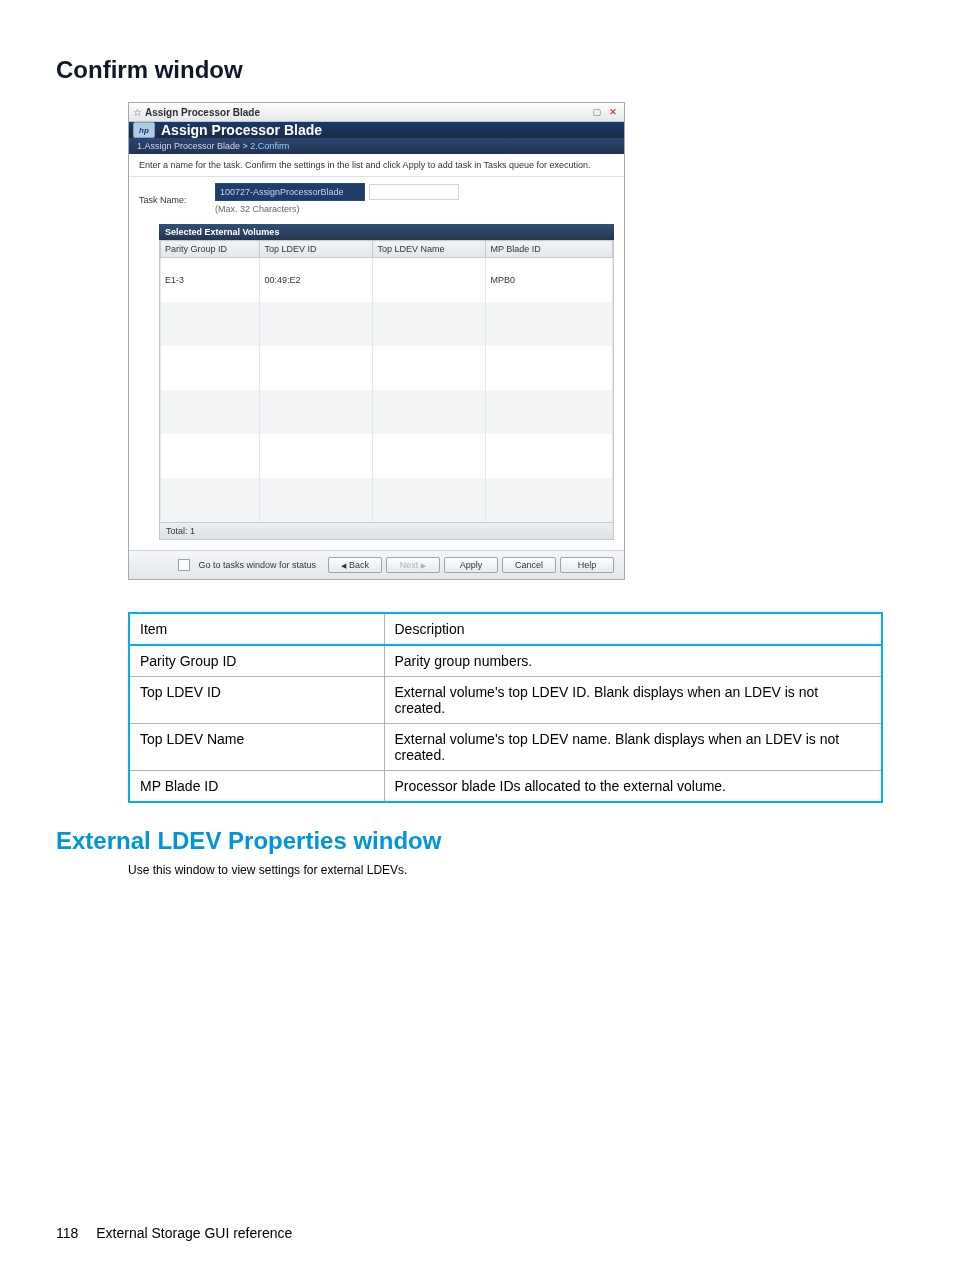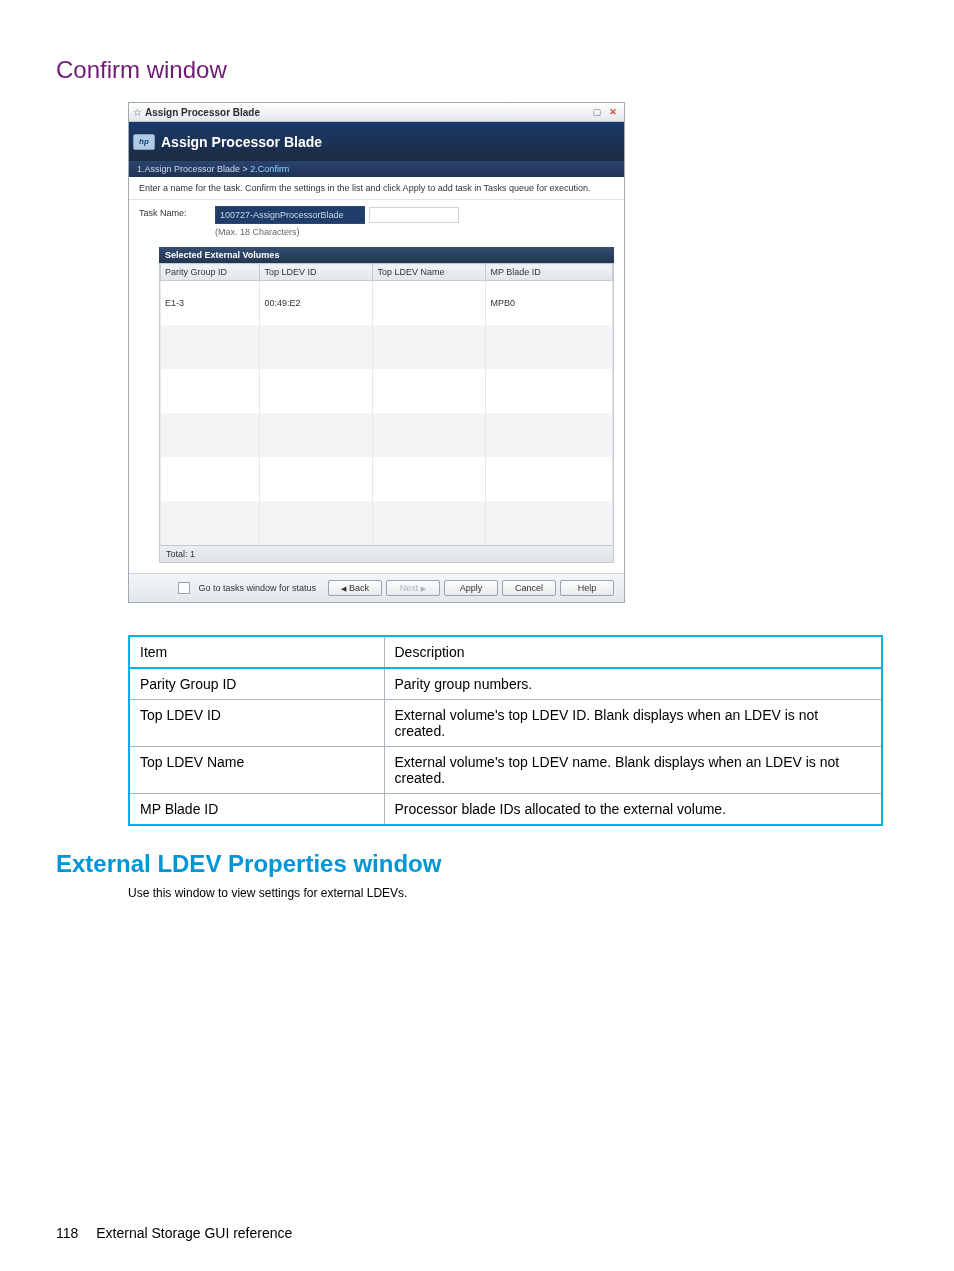--- a/index.html
+++ b/index.html
@@ -1,40 +1,40 @@
 <!DOCTYPE html>
 <html><head>
 <meta charset="utf-8">
 <style>
 html,body{margin:0;padding:0;font-family:Arial,Helvetica,sans-serif;background:#fff;color:#000}
 .page{width:954px;min-height:1271px;position:relative;padding:56px 56px 0 56px;box-sizing:border-box}
-.heading{color:#701a75;font-size:24px;font-weight:normal;margin:0 0 18px 0}
+.heading{color:#0f172a;font-size:24px;font-weight:bold;margin:0 0 18px 0}
 .heading2{color:#0096d6;font-size:24px;font-weight:bold;margin:24px 0 8px 0}
 .body-text{font-size:12px;margin:0 0 14px 72px}
 .screenshot-wrap{margin:0 0 32px 72px}
 
 
 .dialog{width:495px;border:1px solid #9faab3;font-family:"Lucida Sans",Arial,sans-serif;font-size:9px;color:#333}
 .dlg-titlebar{display:flex;align-items:center;background:linear-gradient(#fefefe,#e5e8eb);height:18px;border-bottom:1px solid #bec6cc;padding:0 4px}
 .dlg-titlebar .pin{width:12px;font-size:10px;color:#55606a}
 .dlg-titlebar .title{font-weight:bold;color:#2a2f33;flex:1;font-size:10px}
 .dlg-titlebar .winicons{display:flex;gap:2px}
 .dlg-titlebar .winicon{width:14px;text-align:center;color:#65727c}
 .dlg-titlebar .winicon.close{color:#cc4a3a;font-weight:bold}
 
-.dlg-header{background:linear-gradient(#1a3a6a,#1b2b42);height:39px;display:flex;align-items:center;padding:0 4px}
+.dlg-header{background:linear-gradient(#1a3a6a,#1b2b42);height:16px;display:flex;align-items:center;padding:0 4px}
 .hp-badge{background:#b0cbe2;border:1px solid #7ea0c0;border-radius:2px;width:20px;height:14px;display:flex;align-items:center;justify-content:center;font-size:8px;font-style:italic;font-weight:bold;color:#0a417a;margin-right:6px}
 .dlg-header .big{color:#fff;font-size:14px;font-weight:bold}
 
 .dlg-crumb{background:linear-gradient(#2b4470,#213253);color:#cdd9ea;padding:3px 8px;font-size:9px}
 .dlg-crumb .active{color:#8ed2ff}
 
 .dlg-instr{background:#fff;padding:6px 10px;border-bottom:1px solid #dee2e6;color:#333}
 
-.dlg-taskrow{background:#fff;padding:6px 10px;display:flex;align-items:flex-start;gap:16px}
+.dlg-taskrow{background:#fff;padding:6px 10px;display:flex;align-items:center;gap:16px}
 .dlg-taskrow .lbl{min-width:60px;padding-top:2px}
 .task-input{border:1px solid #2a4a7a;background:#1f3d68;color:#c8d7ea;padding:2px 4px;width:140px;font-size:9px;height:12px;line-height:12px}
 .task-extra{border:1px solid #cfd5da;height:14px;width:88px;margin-left:4px;display:inline-block}
 .task-hint{color:#666;margin-top:3px}
 
 .sel-bar{background:linear-gradient(#344e73,#233650);color:#fff;font-weight:bold;padding:3px 6px;margin:4px 10px 0 30px}
 
 .grid{margin:0 10px 0 30px;border:1px solid #c4cad0;border-top:none}
 .grid table{width:100%;border-collapse:collapse;table-layout:fixed}
 .grid th{background:linear-gradient(#f2f4f6,#e2e6ea);border:1px solid #c4cad0;padding:3px 4px;font-weight:normal;color:#333;text-align:left;font-size:9px}
@@ -85,21 +85,21 @@
         <span class="active">2.Confirm</span>
       </div>
       <div class="dlg-instr">Enter a name for the task. Confirm the settings in the list and click Apply to add task in Tasks queue for execution.</div>
       <div class="dlg-taskrow">
         <div class="lbl">Task Name:</div>
         <div>
           <div style="display:flex;align-items:center">
             <div class="task-input">100727-AssignProcessorBlade</div>
             <span class="task-extra"></span>
           </div>
-          <div class="task-hint">(Max. 18 Characters)</div>
+          <div class="task-hint">(Max. 32 Characters)</div>
         </div>
       </div>
       <div class="sel-bar">Selected External Volumes</div>
       <div class="grid">
         <table>
           <colgroup>
               <col style="width:22%">
               <col style="width:25%">
               <col style="width:25%">
               <col style="width:28%">

